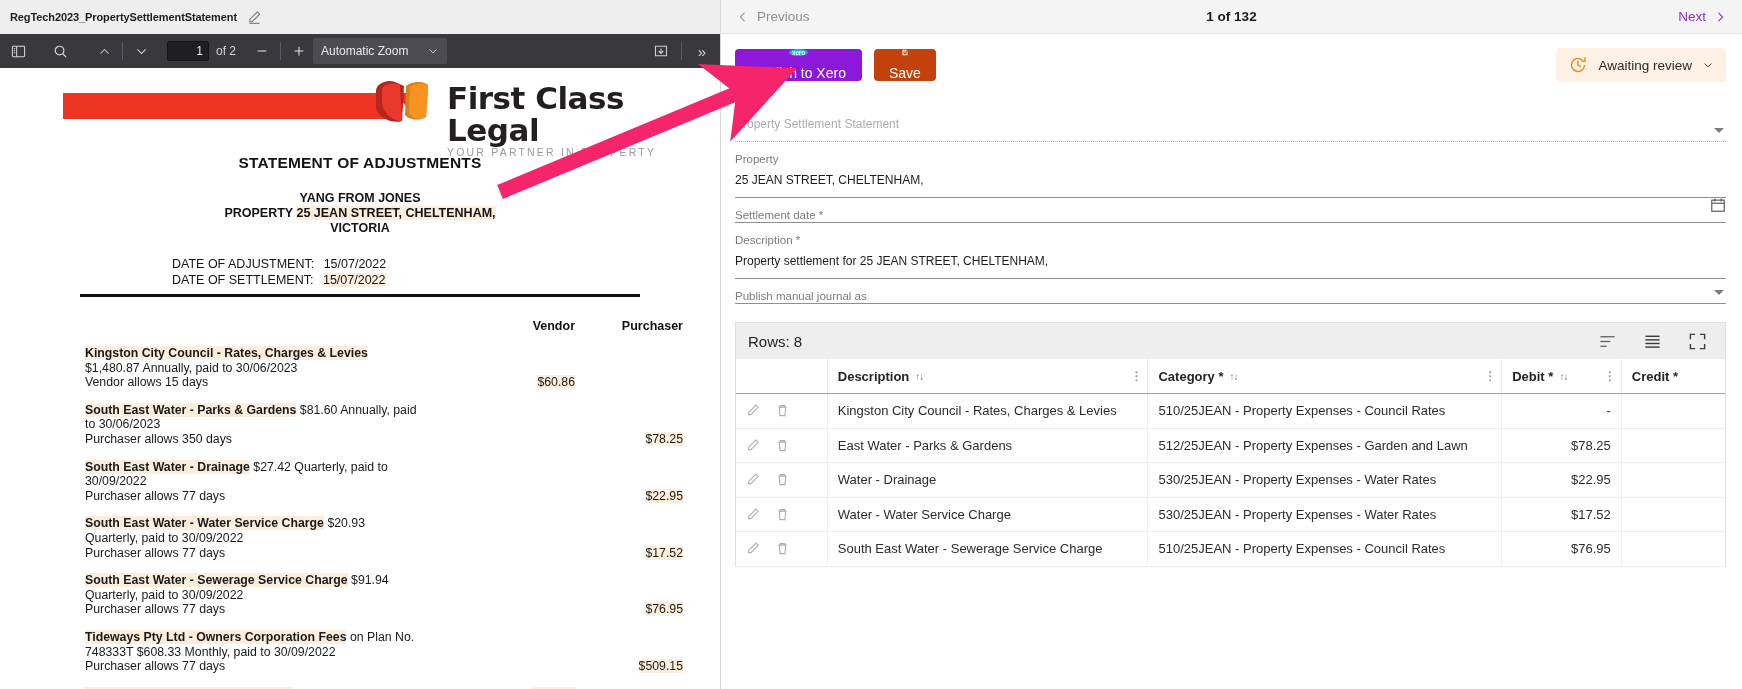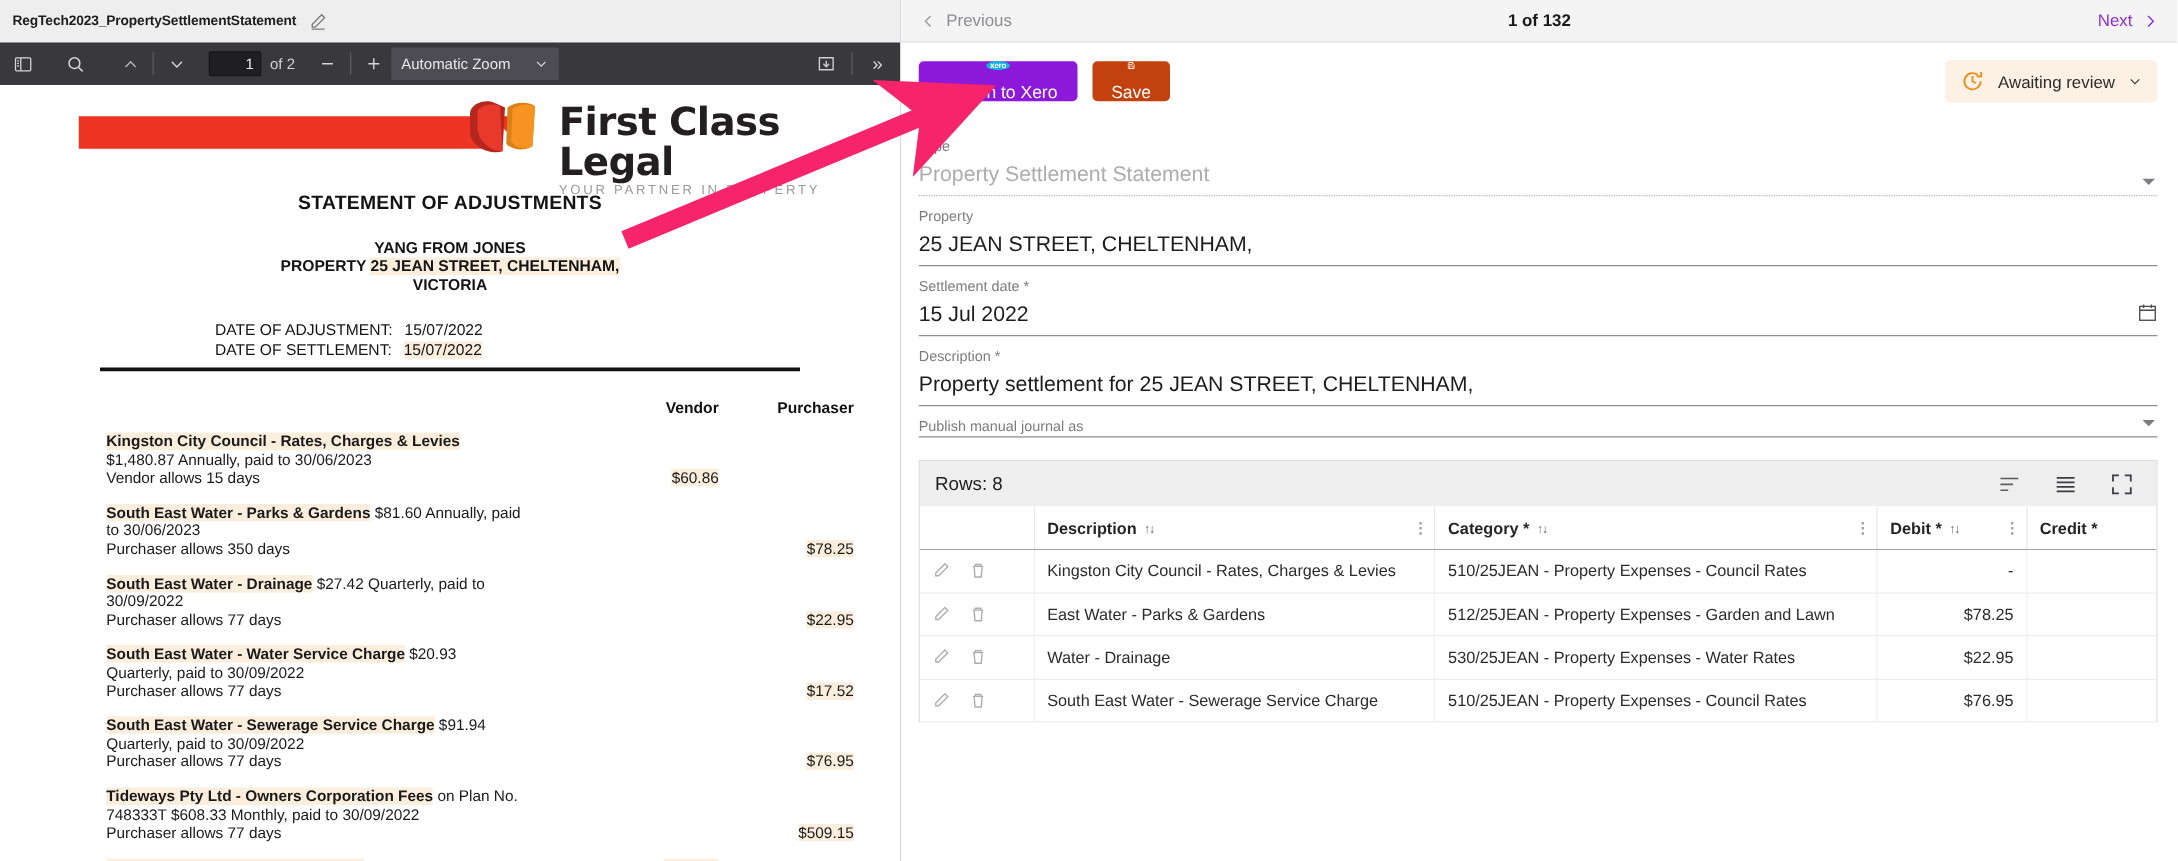--- a/index.html
+++ b/index.html
@@ -67,23 +67,23 @@
     display:inline-flex;align-items:center;gap:9px;font-size:14px;color:#fff;padding:0 16px;height:32px;flex-direction:column;}
   .btn-primary{background:#8c19d9;}
   .btn-save{background:#c2410c;margin-left:12px;padding:0 15px;}
   .xero-dot{width:19px;height:19px;border-radius:50%;background:#14b4e0;display:inline-flex;align-items:center;
     justify-content:center;font-size:6.5px;color:#fff;font-weight:bold;letter-spacing:-.2px;}
   .status-chip{margin-left:auto;display:flex;align-items:center;gap:10px;background:#fdf1e6;border-radius:4px;
     padding:7px 12px;font-size:13.5px;color:#2b2b2b;cursor:pointer;}
 
   .fields{padding:14px 16px 0 14px;}
   .field{margin-top:10px;position:relative;}
-  .field:first-child{margin-top:15px;}
+  .field:first-child{margin-top:0;}
   .f-label{font-size:11.5px;color:#7b7b80;line-height:14px;}
-  .f-value{font-size:17px;color:#1c1c1c;padding:5px 0 7px 0;line-height:19px;}
+  .f-value{font-size:12px;color:#1c1c1c;padding:5px 0 7px 0;line-height:19px;}
   .f-value.disabled{color:#acacb1;}
   .f-underline{height:1px;background:#8e8e93;}
   .f-underline.dotted{height:0;border-bottom:1px dotted #b9b9be;background:none;}
   .f-caret{position:absolute;right:2px;bottom:9px;width:0;height:0;border-left:5px solid transparent;
     border-right:5px solid transparent;border-top:5px solid #7c7c81;}
   .f-cal{position:absolute;right:0px;bottom:6px;}
 
   
   .grid{margin:18px 16px 0 14px;border:1px solid #e0e0e0;border-bottom:none;}
   .grid-head{height:36px;background:#eeeeee;display:flex;align-items:center;padding:0 12px;box-sizing:border-box;}
@@ -297,21 +297,20 @@
           <div class="f-underline dotted"></div>
           <span class="f-caret"></span>
         </div>
         <div class="field">
           <div class="f-label">Property</div>
           <div class="f-value">25 JEAN STREET, CHELTENHAM,</div>
           <div class="f-underline"></div>
         </div>
         <div class="field">
           <div class="f-label">Settlement date *</div>
-          <div class="f-value">15 Jul 2022</div>
           <div class="f-underline"></div>
           <span class="f-cal"><svg width="16" height="16" viewBox="0 0 18 18" fill="none" stroke="#4a4a4f" stroke-width="1.2">
               <rect x="2" y="3.5" width="14" height="12.5"></rect>
               <line x1="2" y1="7" x2="16" y2="7"></line>
               <line x1="5.5" y1="1.8" x2="5.5" y2="5"></line>
               <line x1="12.5" y1="1.8" x2="12.5" y2="5"></line>
             </svg></span>
         </div>
         <div class="field">
           <div class="f-label">Description *</div>
@@ -433,20 +432,40 @@
                       <path d="M2.8 12.4V10L10.6 2.2l2.4 2.4L5.2 12.4H2.8z"></path>
                     </svg>
                   </span>
                   <span class="ric">
                     <svg width="15" height="15" viewBox="0 0 16 16" fill="none" stroke="#6d6d72" stroke-width="1.2">
                       <path d="M3.6 4.4h8.8M5.6 4.4V2.8h4.8v1.6M4.6 4.4l.7 9h5.4l.7-9"></path>
                     </svg>
                   </span>
                 </span>
               </td>
+              <td class="c-desc">Water - Water Service Charge</td>
+              <td class="c-cat">530/25JEAN - Property Expenses - Water Rates</td>
+              <td class="c-deb">$17.52</td>
+              <td class="c-cre"></td>
+            </tr>
+            <tr>
+              <td class="c-act">
+                <span class="row-acts">
+                  <span class="ric">
+                    <svg width="15" height="15" viewBox="0 0 16 16" fill="none" stroke="#6d6d72" stroke-width="1.2">
+                      <path d="M2.8 12.4V10L10.6 2.2l2.4 2.4L5.2 12.4H2.8z"></path>
+                    </svg>
+                  </span>
+                  <span class="ric">
+                    <svg width="15" height="15" viewBox="0 0 16 16" fill="none" stroke="#6d6d72" stroke-width="1.2">
+                      <path d="M3.6 4.4h8.8M5.6 4.4V2.8h4.8v1.6M4.6 4.4l.7 9h5.4l.7-9"></path>
+                    </svg>
+                  </span>
+                </span>
+              </td>
               <td class="c-desc">South East Water - Sewerage Service Charge</td>
               <td class="c-cat">510/25JEAN - Property Expenses - Council Rates</td>
               <td class="c-deb">$76.95</td>
               <td class="c-cre"></td>
             </tr>
           </tbody>
       </table>
     </div>
   </div>
 

